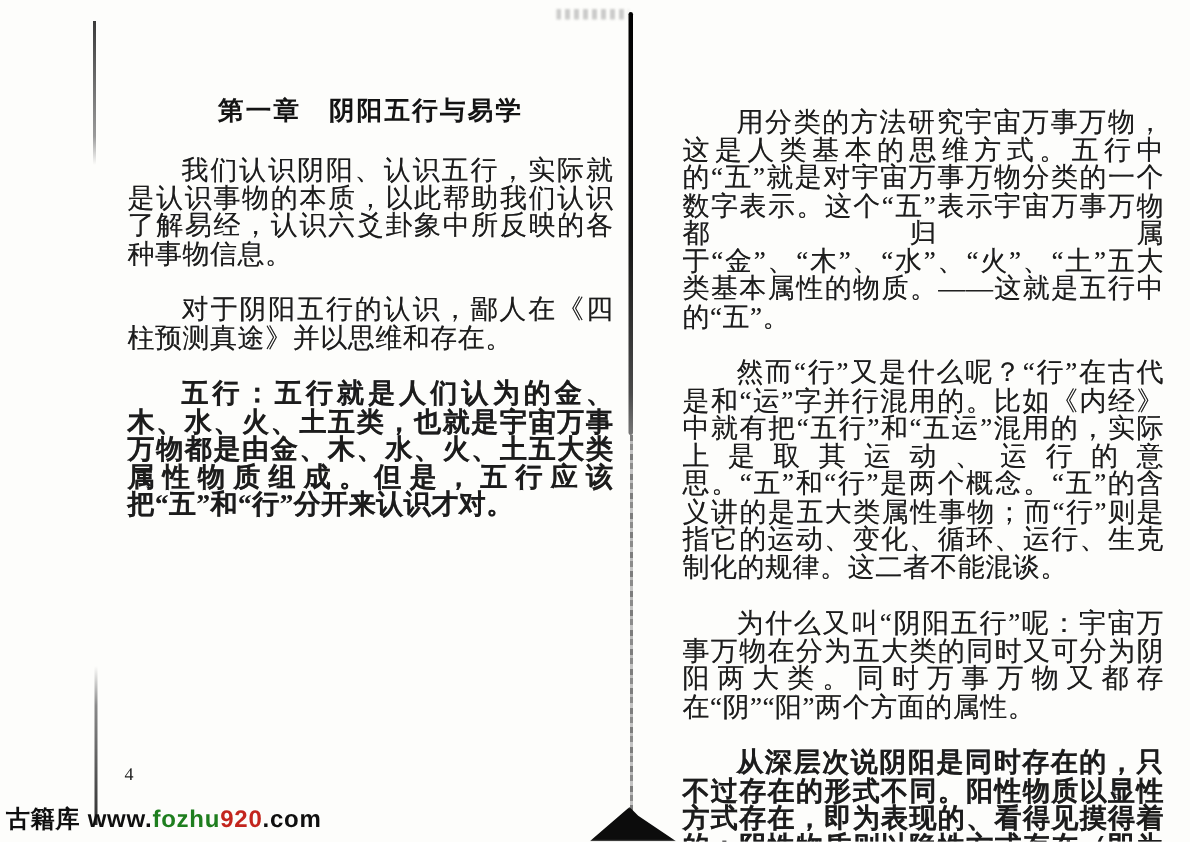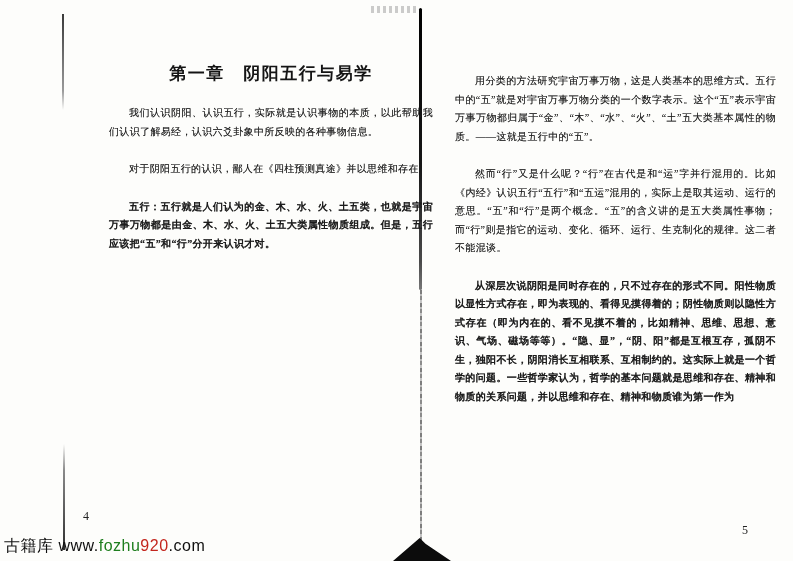--- a/index.html
+++ b/index.html
@@ -38,36 +38,36 @@
     filter:blur(0.6px);
   }
   .scan-smudge {
     position:absolute; left:371px; top:6px; width:48px; height:7px;
     background:repeating-linear-gradient(to right,#8f8f8f 0 3px, transparent 3px 6px);
     opacity:0.45; filter:blur(0.7px);
   }
 
   
   .page-column { position:absolute; }
-  .page-left  { left:85px;  top:62px; width:324px;margin-left:24px; }
+  .page-left  { left:85px;  top:62px; width:324px; }
   .page-right { left:455px; top:72px; width:321px; }
 
   .chapter-title {
     font-family:"Liberation Sans", sans-serif;
     font-weight:bold;
     font-size:17px;
     letter-spacing:1.5px;
     text-align:center;
     color:#141414;
     margin-bottom:19px;
     white-space:nowrap;
   }
 
   .para {
-    font-size:10px;
+    font-size:18px;
     line-height:18.5px;
     letter-spacing:0.35px;
     text-align:justify;
     text-indent:2em;
     margin-bottom:19px;
     color:#1c1c1c;
     text-shadow:0 0 0.4px rgba(30,30,30,0.55);
   }
   .para:last-child { margin-bottom:0;font-weight:bold; }
 
@@ -78,21 +78,21 @@
     font-family:"Liberation Serif", serif;
   }
   .page-number-left  { left:83px;  top:509px; }
   .page-number-right { left:742px; top:523px; }
 
   
   .watermark {
     position:absolute; left:4px; top:536px;
     font-family:"Liberation Sans", sans-serif;
     font-size:16px;
-    font-weight:normal;
+    font-weight:bold;
     color:#0f0f0f;
     letter-spacing:0.5px;
     white-space:nowrap;
   }
   .wm-green { color:#1e7e1e; }
   .wm-red   { color:#c3251d; }
 </style>
 </head>
 <body>
 
@@ -106,20 +106,21 @@
 <div class="page-column page-left">
   <div class="chapter-title">第一章　阴阳五行与易学</div>
   <p class="para">我们认识阴阳、认识五行，实际就是认识事物的本质，以此帮助我们认识了解易经，认识六爻卦象中所反映的各种事物信息。</p>
   <p class="para">对于阴阳五行的认识，鄙人在《四柱预测真途》并以思维和存在。</p>
   <p class="para">五行：五行就是人们认为的金、木、水、火、土五类，也就是宇宙万事万物都是由金、木、水、火、土五大类属性物质组成。但是，五行应该把“五”和“行”分开来认识才对。</p>
 </div>
 <div class="page-number page-number-left">4</div>
 
 <div class="page-column page-right">
   <p class="para">用分类的方法研究宇宙万事万物，这是人类基本的思维方式。五行中的“五”就是对宇宙万事万物分类的一个数字表示。这个“五”表示宇宙万事万物都归属于“金”、“木”、“水”、“火”、“土”五大类基本属性的物质。——这就是五行中的“五”。</p>
-  <p class="para">然而“行”又是什么呢？“行”在古代是和“运”字并行混用的。比如《内经》认识五行“五行”和“五运”混用的，实际上是取其运动、运行的意思。“五”和“行”是两个概念。“五”的含义讲的是五大类属性事物；而“行”则是指它的运动、变化、循环、运行、生克制化的规律。这二者不能混谈。</p>
+  <p class="para">然而“行”又是什么呢？“行”在古代是和“运”字并行混用的。比如《内经》中就有把“五行”和“五运”混用的，实际上是取其运动、运行的意思。“五”和“行”是两个概念。“五”的含义讲的是五大类属性事物；而“行”则是指它的运动、变化、循环、运行、生克制化的规律。这二者不能混谈。</p>
+  <p class="para">为什么又叫“阴阳五行”呢：宇宙万事万物在分为五大类的同时又可分为阴阳两大类。同时万事万物又都存在“阴”“阳”两个方面的属性。</p>
   <p class="para">从深层次说阴阳是同时存在的，只不过存在的形式不同。阳性物质以显性方式存在，即为表现的、看得见摸得着的；阴性物质则以隐性方式存在（即为内在的、看不见摸不着的，比如精神、思维、思想、意识、气场、磁场等等）。“隐、显”，“阴、阳”都是互根互存，孤阴不生，独阳不长，阴阳消长互相联系、互相制约的。这实际上就是一个哲学的问题。一些哲学家认为，哲学的基本问题就是思维和存在、精神和物质的关系问题，并以思维和存在、精神和物质谁为第一作为</p>
 </div>
 <div class="page-number page-number-right">5</div>
 
 <div class="watermark">
   <span>古籍库 </span><span>www.</span><span class="wm-green">fozhu</span><span class="wm-red">920</span><span>.com</span>
 </div>
 
 </body></html>

